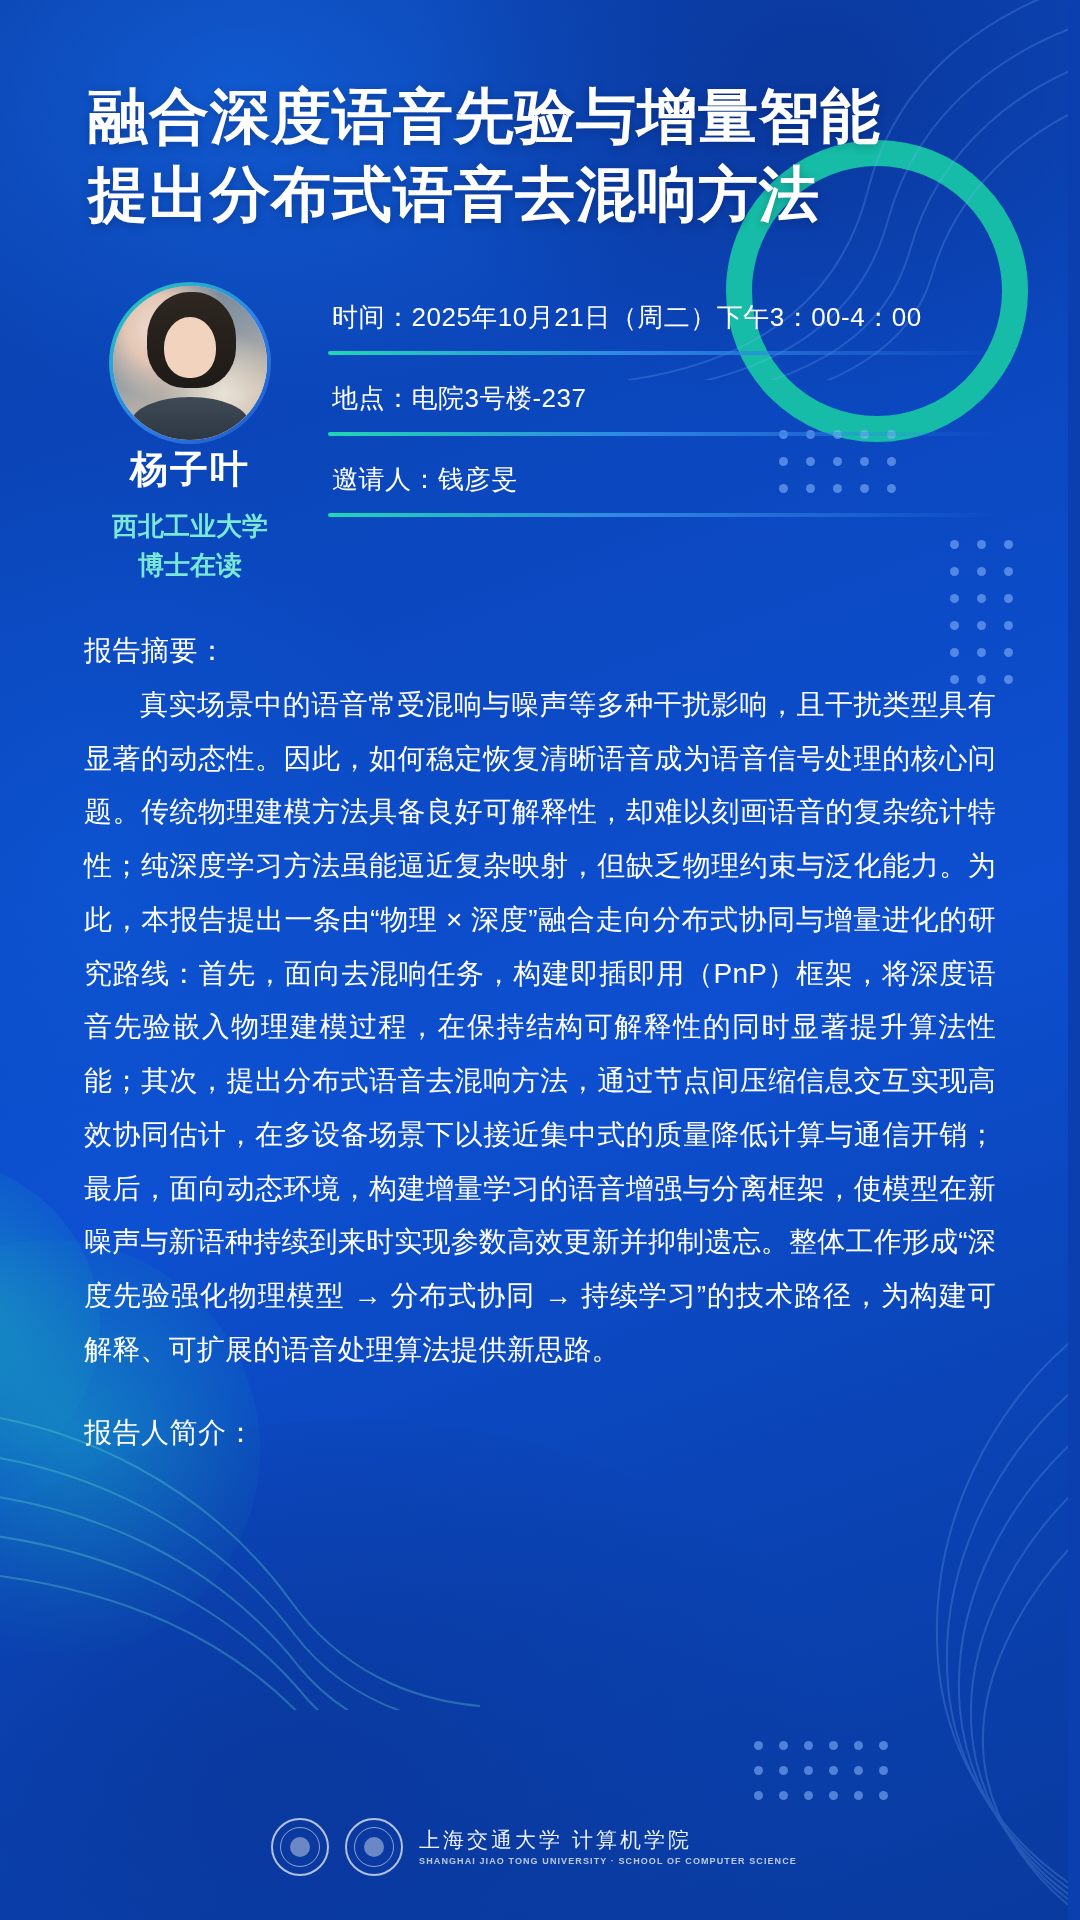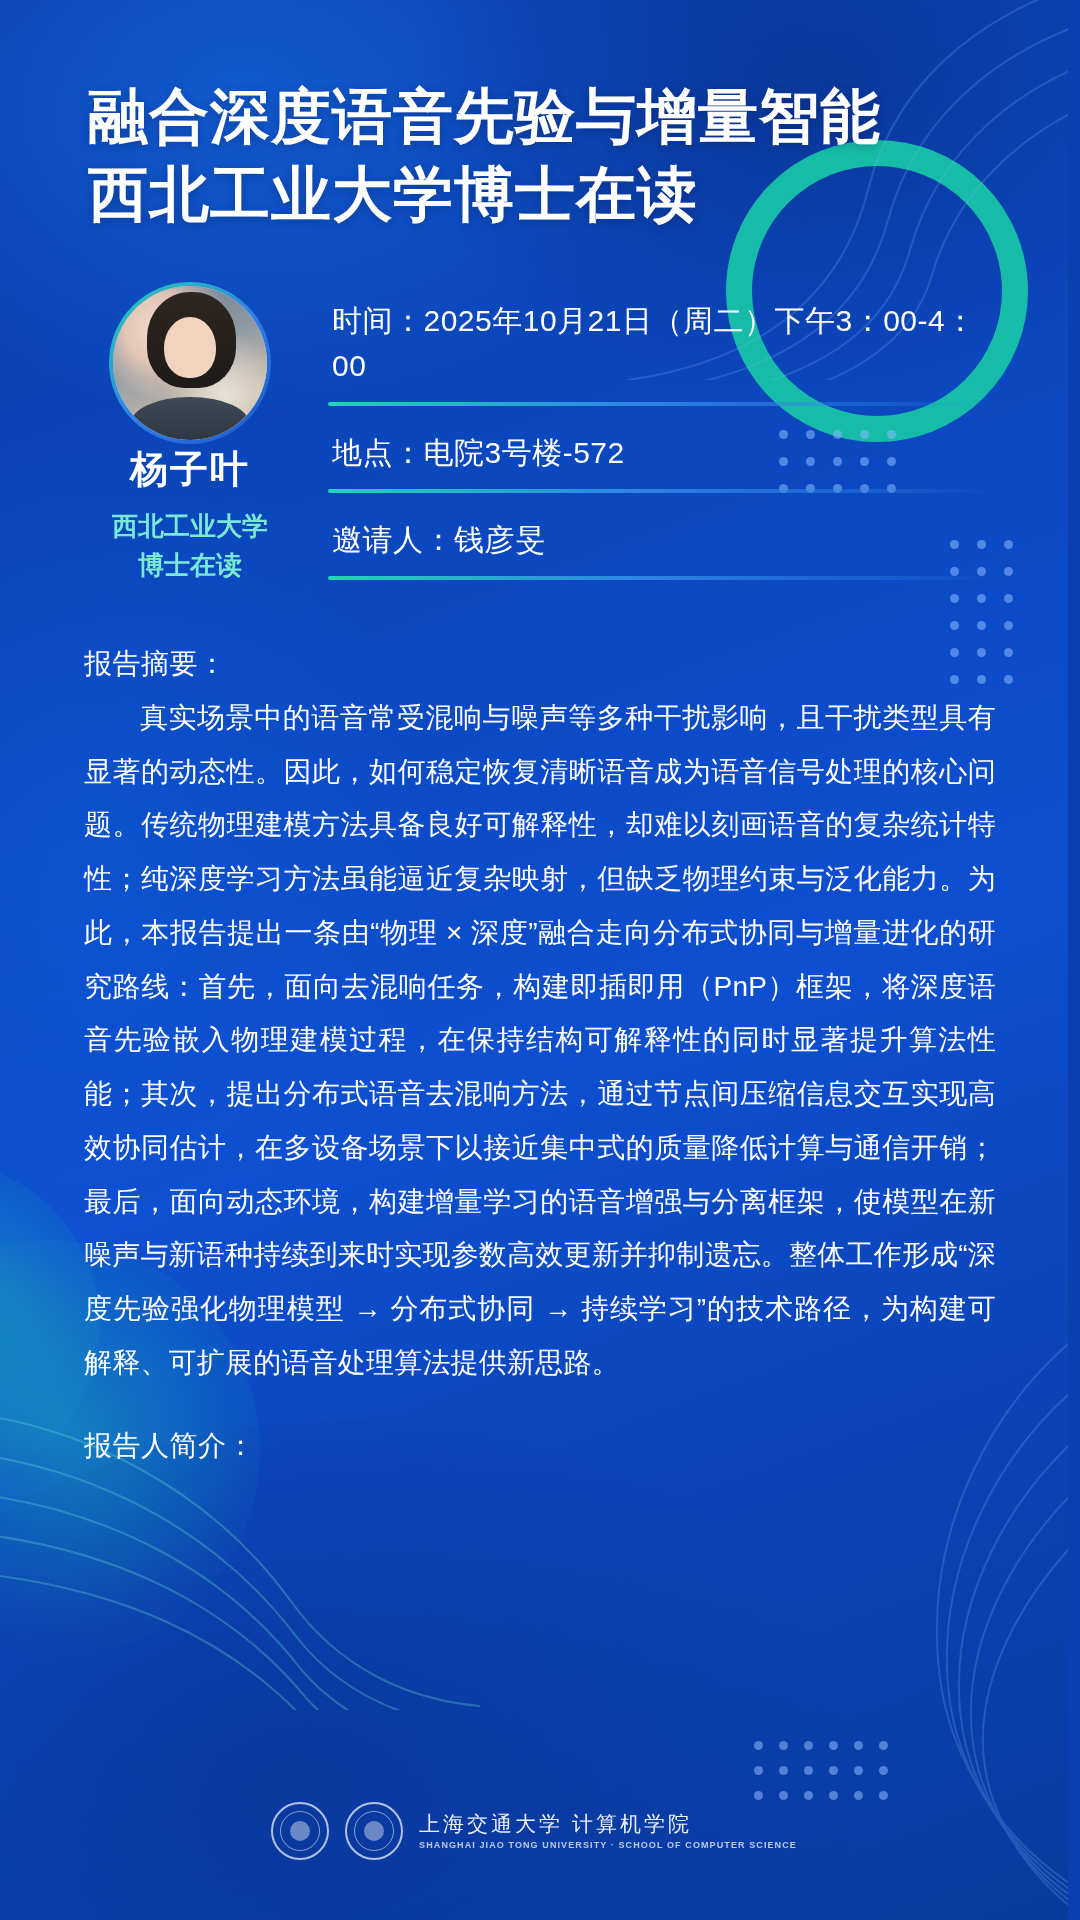--- a/index.html
+++ b/index.html
@@ -176,21 +176,21 @@
     font-weight: bold;
   }
 
   .info-col {
     flex: 1;
     padding: 18px 0 0 28px;
   }
   .info-item { margin-bottom: 6px; }
   .info-text {
     color: #ffffff;
-    font-size: 30px;
+    font-size: 26px;
     line-height: 1.5;
     padding: 6px 0 14px 4px;
     letter-spacing: 0.5px;
   }
   .info-rule {
     height: 4px;
     border-radius: 2px;
     background: linear-gradient(90deg, #21d6b4 0%, #2f86e6 45%, rgba(47,134,230,0) 100%);
     margin-bottom: 18px;
   }
@@ -211,21 +211,21 @@
     text-align: justify;
     text-indent: 56px;
     letter-spacing: 0.2px;
   }
   .gap { height: 34px; }
 
   
   .footer {
     position: absolute;
     left: 0; right: 0;
-    bottom: 60px;
+    bottom: 44px;
     display: flex;
     align-items: center;
     justify-content: center;
     gap: 16px;
     z-index: 6;
   }
   .seal {
     width: 54px; height: 54px;
     border-radius: 50%;
     border: 2px solid rgba(255,255,255,0.78);
@@ -358,21 +358,21 @@
         <span></span>
         <span></span>
         <span></span>
     </div>
   </div>
 
   <div class="content">
 
     <h1 class="title">
       <span class="line">融合深度语音先验与增量智能</span>
-      <span class="line">西北工业大学博士在读</span>
+      <span class="line">提出分布式语音去混响方法</span>
     </h1>
 
     <div class="speaker-row">
 
       <div class="speaker-col">
         <div class="avatar-wrap">
           <div class="avatar">
             <div class="photo-bg"></div>
             <div class="hair"></div>
             <div class="face"></div>
@@ -385,21 +385,21 @@
           <div>博士在读</div>
         </div>
       </div>
 
       <div class="info-col">
         <div class="info-item">
           <div class="info-text">时间：2025年10月21日（周二）下午3：00-4：00</div>
           <div class="info-rule"></div>
         </div>
         <div class="info-item">
-          <div class="info-text">地点：电院3号楼-572</div>
+          <div class="info-text">地点：电院3号楼-237</div>
           <div class="info-rule"></div>
         </div>
         <div class="info-item">
           <div class="info-text">邀请人：钱彦旻</div>
           <div class="info-rule"></div>
         </div>
       </div>
     </div>
 
     <div class="body">

